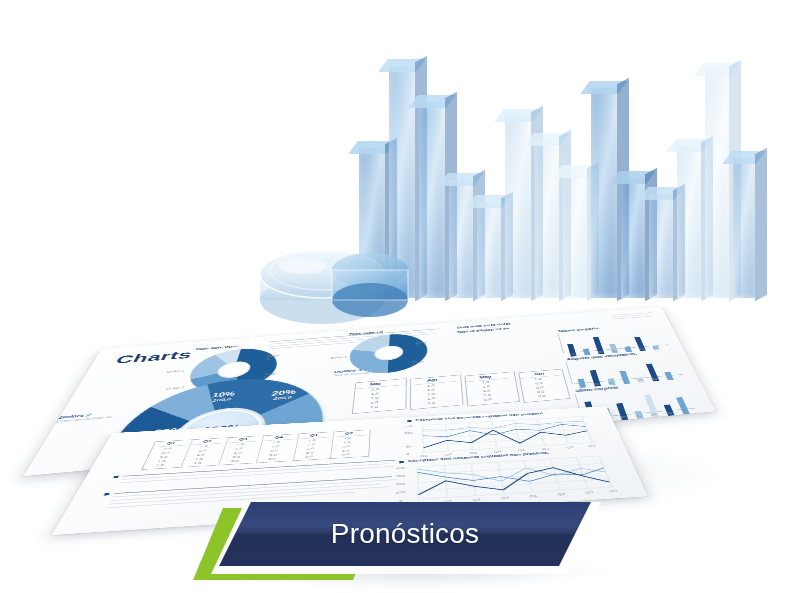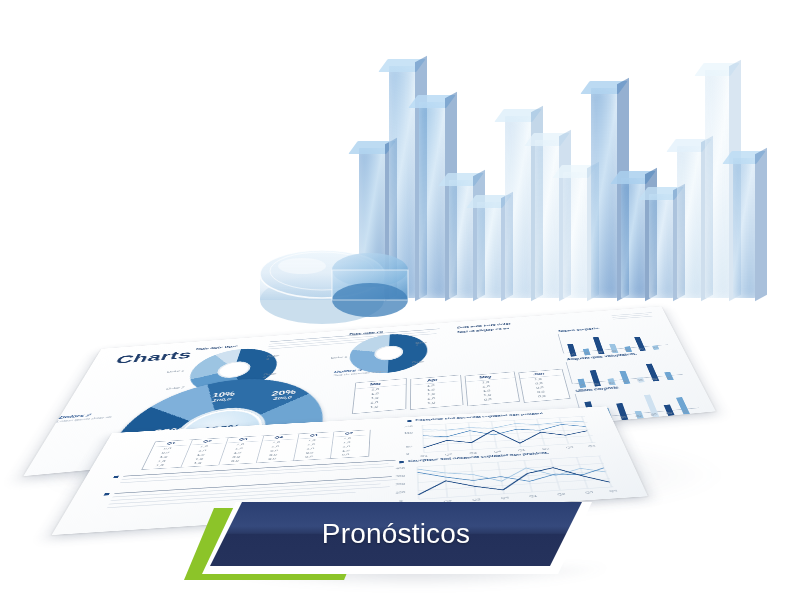--- a/index.html
+++ b/index.html
@@ -79,21 +79,21 @@
   .lc-bullet{position:absolute;width:5px;height:5px;background:#1e4b86;}
 
   
   .dtable{position:absolute;border:1px solid #aeb9c7;background:rgba(255,255,255,.55);}
   .dtable .dth{position:absolute;font-weight:bold;color:#23457a;}
   .dtable .dcol{position:absolute;top:0;bottom:0;width:1px;background:#c2cbd7;}
   .dtable .drow{position:absolute;left:0;right:0;height:1px;background:#d4dbe4;}
   .dcell{position:absolute;color:#5f7governor;}
 
   
-  #banner{position:absolute;left:184px;top:494px;width:420px;height:96px;}
+  #banner{position:absolute;left:193px;top:494px;width:420px;height:96px;}
   .bn-green{position:absolute;left:0;top:14px;width:190px;height:72px;
     background:#8cc429;
     clip-path:polygon(30px 0, 190px 0, 160px 72px, 0 72px);
     box-shadow:0 3px 7px rgba(0,0,0,.14);}
   .bn-white{position:absolute;left:18px;top:8px;width:390px;height:72px;
     background:#ffffff;
     clip-path:polygon(34px 0, 390px 0, 356px 72px, 0 72px);}
   .bn-navy{position:absolute;left:26px;top:8px;width:372px;height:64px;
     background:linear-gradient(180deg,#2b3f72 0%,#35497c 38%,#2a3a66 49%,#23305a 50%,#25325c 100%);
     clip-path:polygon(32px 0, 372px 0, 340px 64px, 0 64px);

